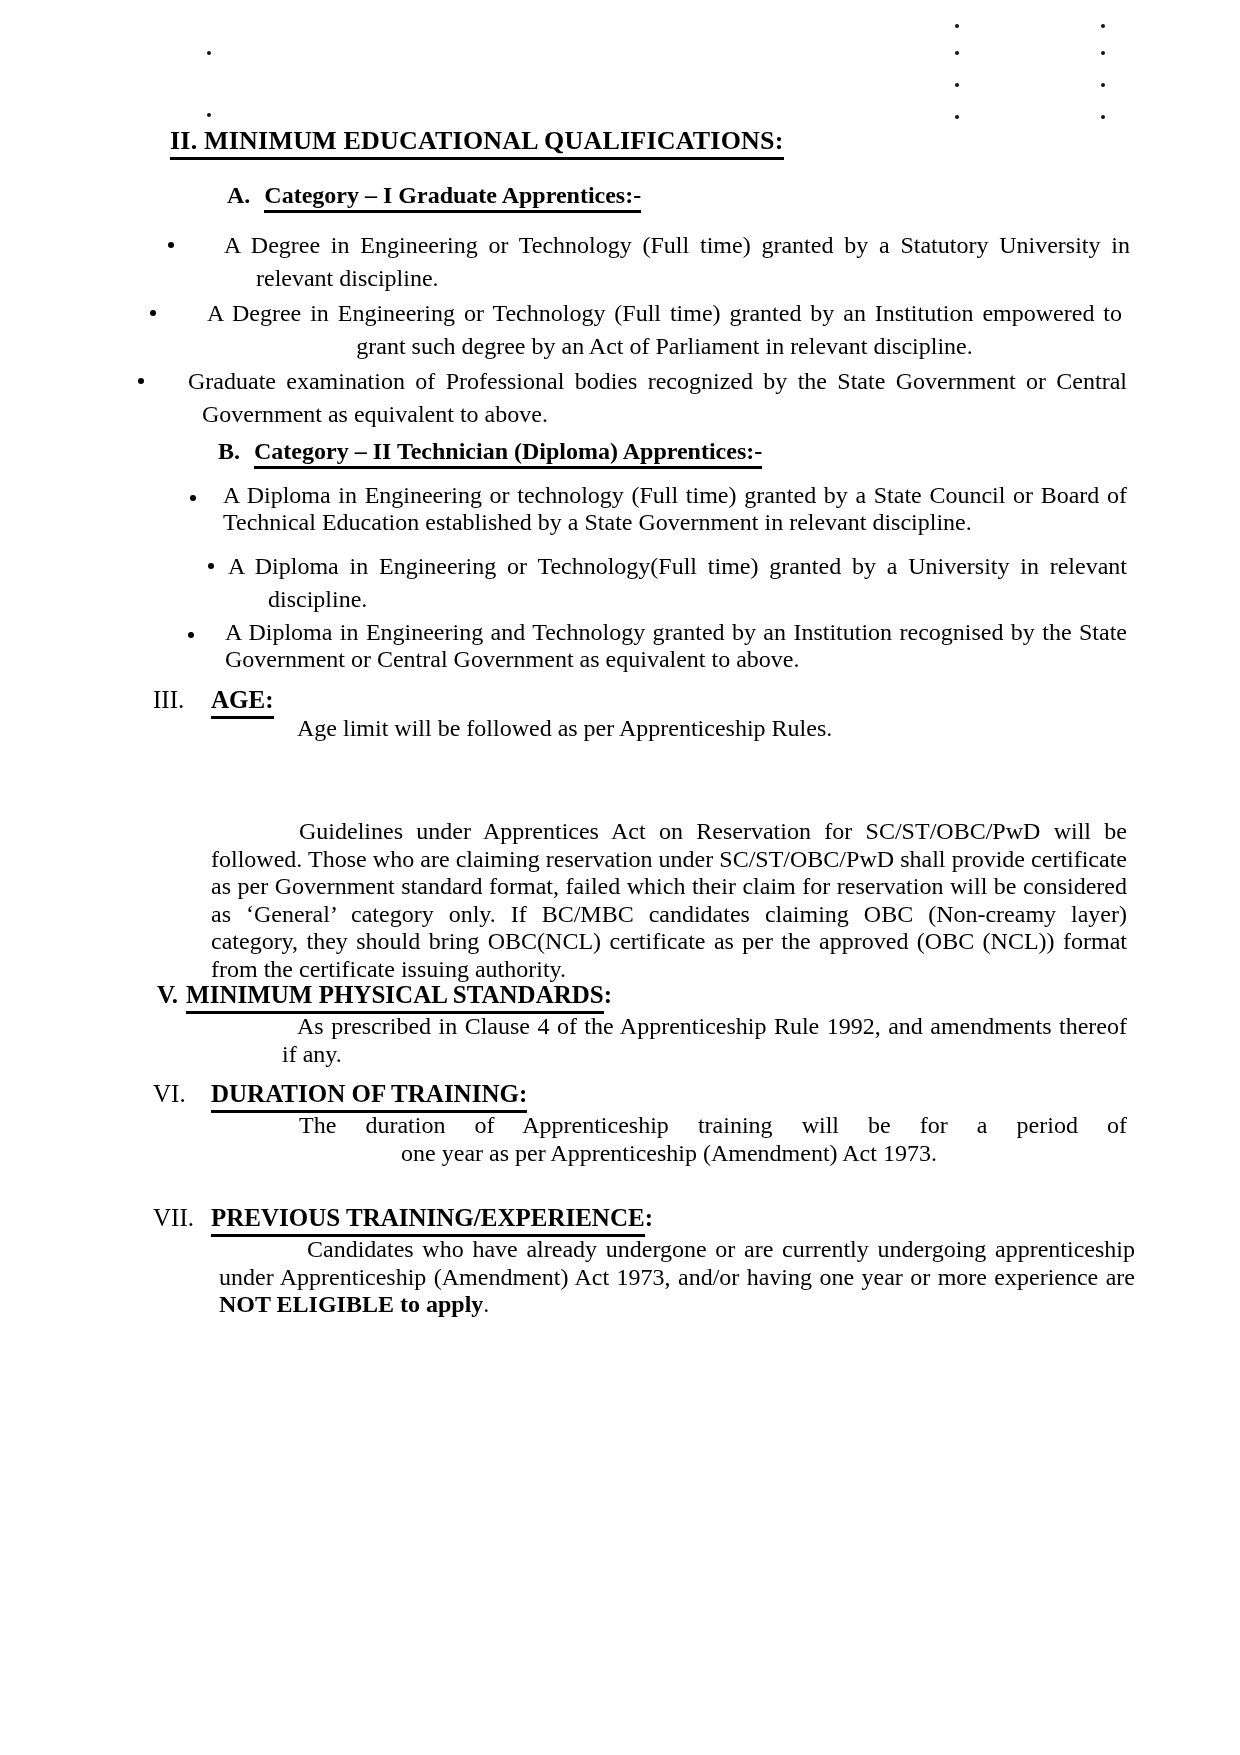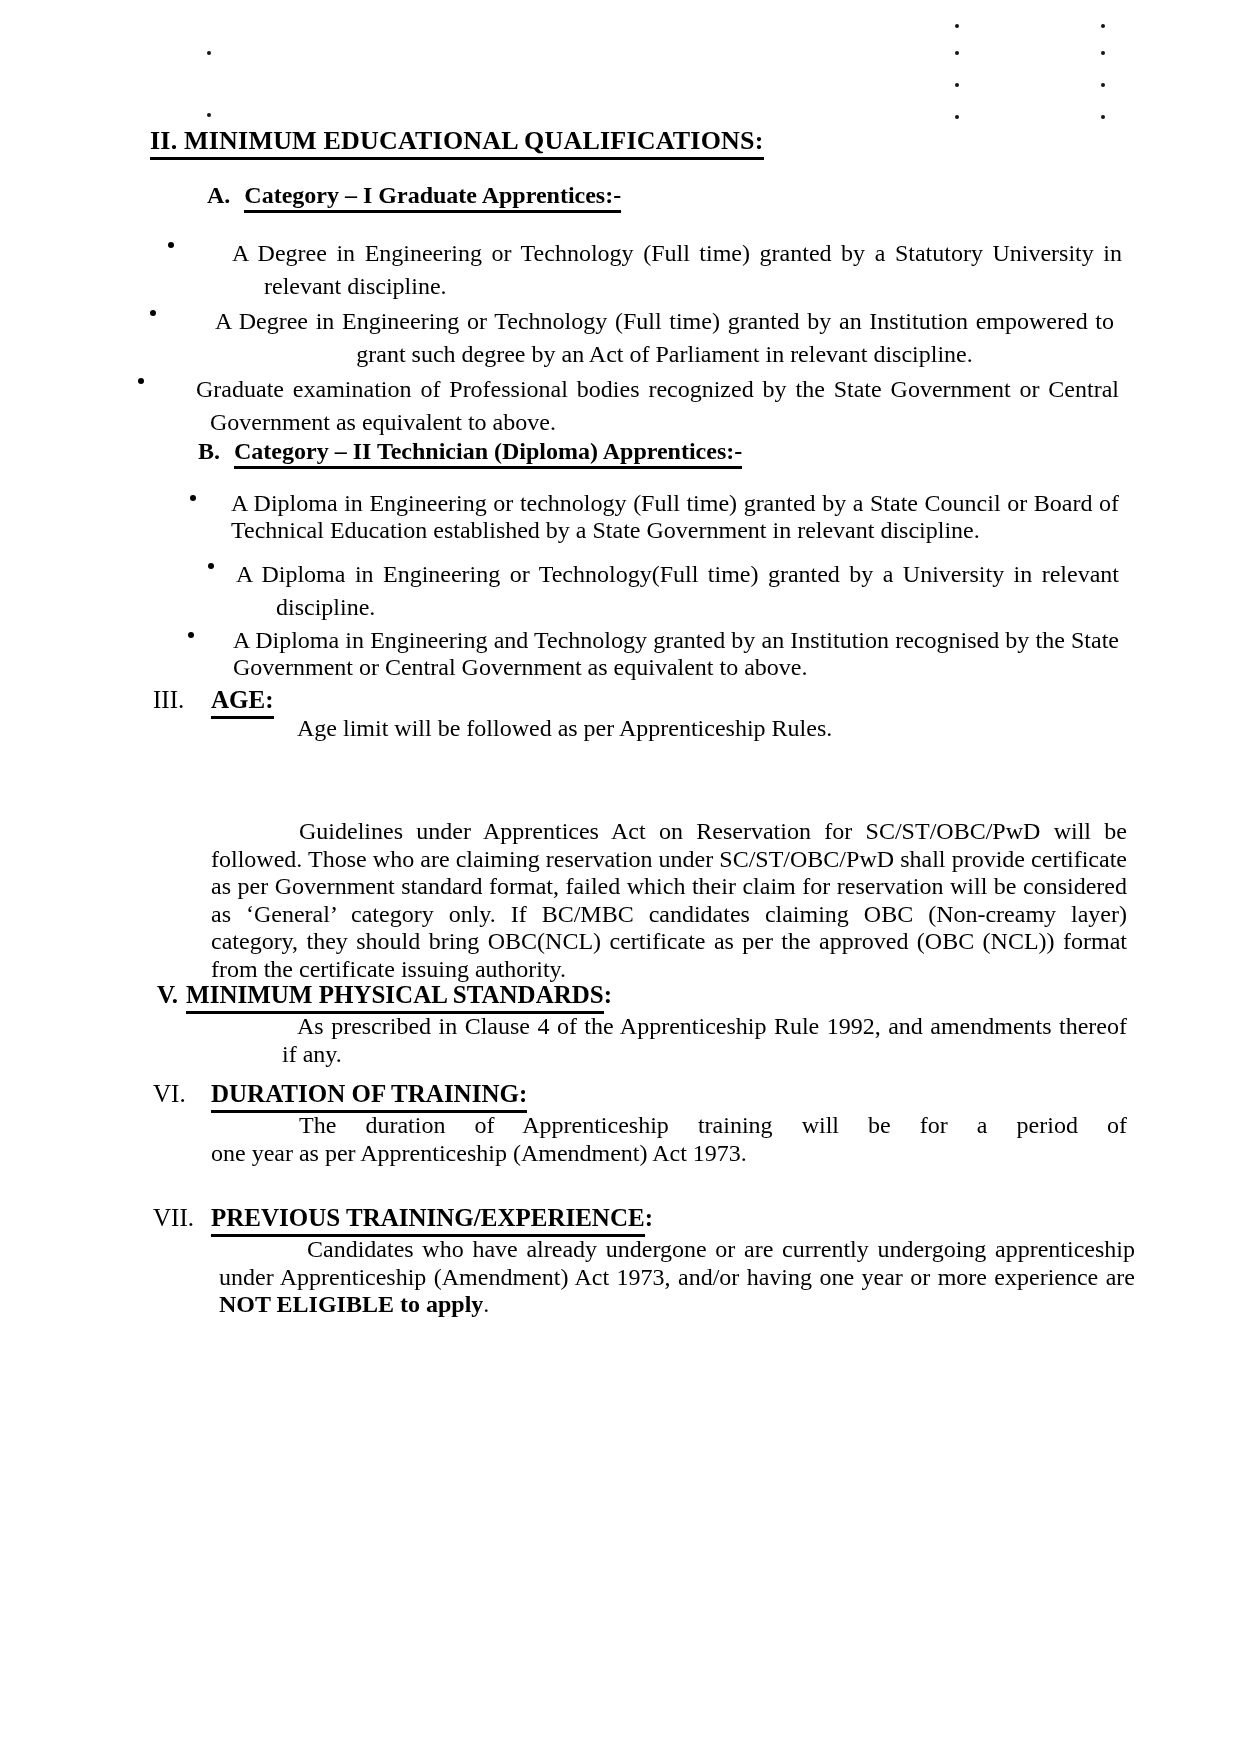--- a/index.html
+++ b/index.html
@@ -6,53 +6,53 @@
   html,body { margin:0; padding:0; }
   body {
     width:1240px; height:1755px;
     background:#ffffff; color:#000000;
     font-family:"Liberation Serif","DejaVu Serif",serif;
     font-size:24px;
     position:relative;
     overflow:hidden;
   }
   .page { position:absolute; left:0; top:0; width:1240px; height:1755px; }
-  .abs { position:absolute; }
+  .abs { position:absolute;margin-left:20px; }
 
   
   .dot { position:absolute; width:4px; height:4px; background:#151515; border-radius:50%; }
 
   
   .u  { border-bottom:3px solid #000; padding-bottom:2px; }
   .h-main { font-weight:bold; font-size:26px; letter-spacing:0.2px; white-space:nowrap; }
   .h-cat  { font-weight:bold; font-size:24px; white-space:nowrap; }
   .h-cat .cat-label { margin-right:14px; }
   .sec-head { position:absolute; display:flex; align-items:flex-start; white-space:nowrap; }
   .sec-head .num { font-size:25px; flex:none; width:58px; }
   .sec-head .num-v { width:auto; margin-right:8px; font-weight:bold; }
   .sec-head .ttl { font-weight:bold; font-size:25px; }
   .sec-head .colon { font-weight:bold; font-size:25px; }
 
   
   .bullet-block { position:absolute; }
   .marker { position:absolute; top:13px; width:6px; height:6px; background:#000; border-radius:50%; }
-  .bt { margin:8px; text-align:justify; }
+  .bt { margin:0; text-align:justify; }
   .lh33 { line-height:33px; }
   .lh27 { line-height:27px; }
   .hang32 { padding-left:32px; text-indent:-32px; }
   .hang14 { padding-left:14px; text-indent:-14px; }
   .hang40 { padding-left:40px; text-indent:-40px; }
   .center-last { text-align-last:center; }
 
   
   .para { position:absolute; margin:0; line-height:27.5px; }
   .just { text-align:justify; }
   .ind88 { text-indent:88px; }
   .ind15 { text-indent:15px; }
-  .line  { display:block; line-height:27.5px; }
+  .line  { display:block; line-height:27.5px;text-align:center; }
   .line-just { display:block; line-height:27.5px; text-align:justify; text-align-last:justify; text-indent:88px; }
   .plain { line-height:28px; }
   b { font-weight:bold; }
 </style>
 </head>
 <body>
 
 <div class="page">
 
   <div class="dot" style="left:207px; top:51px;"></div>

